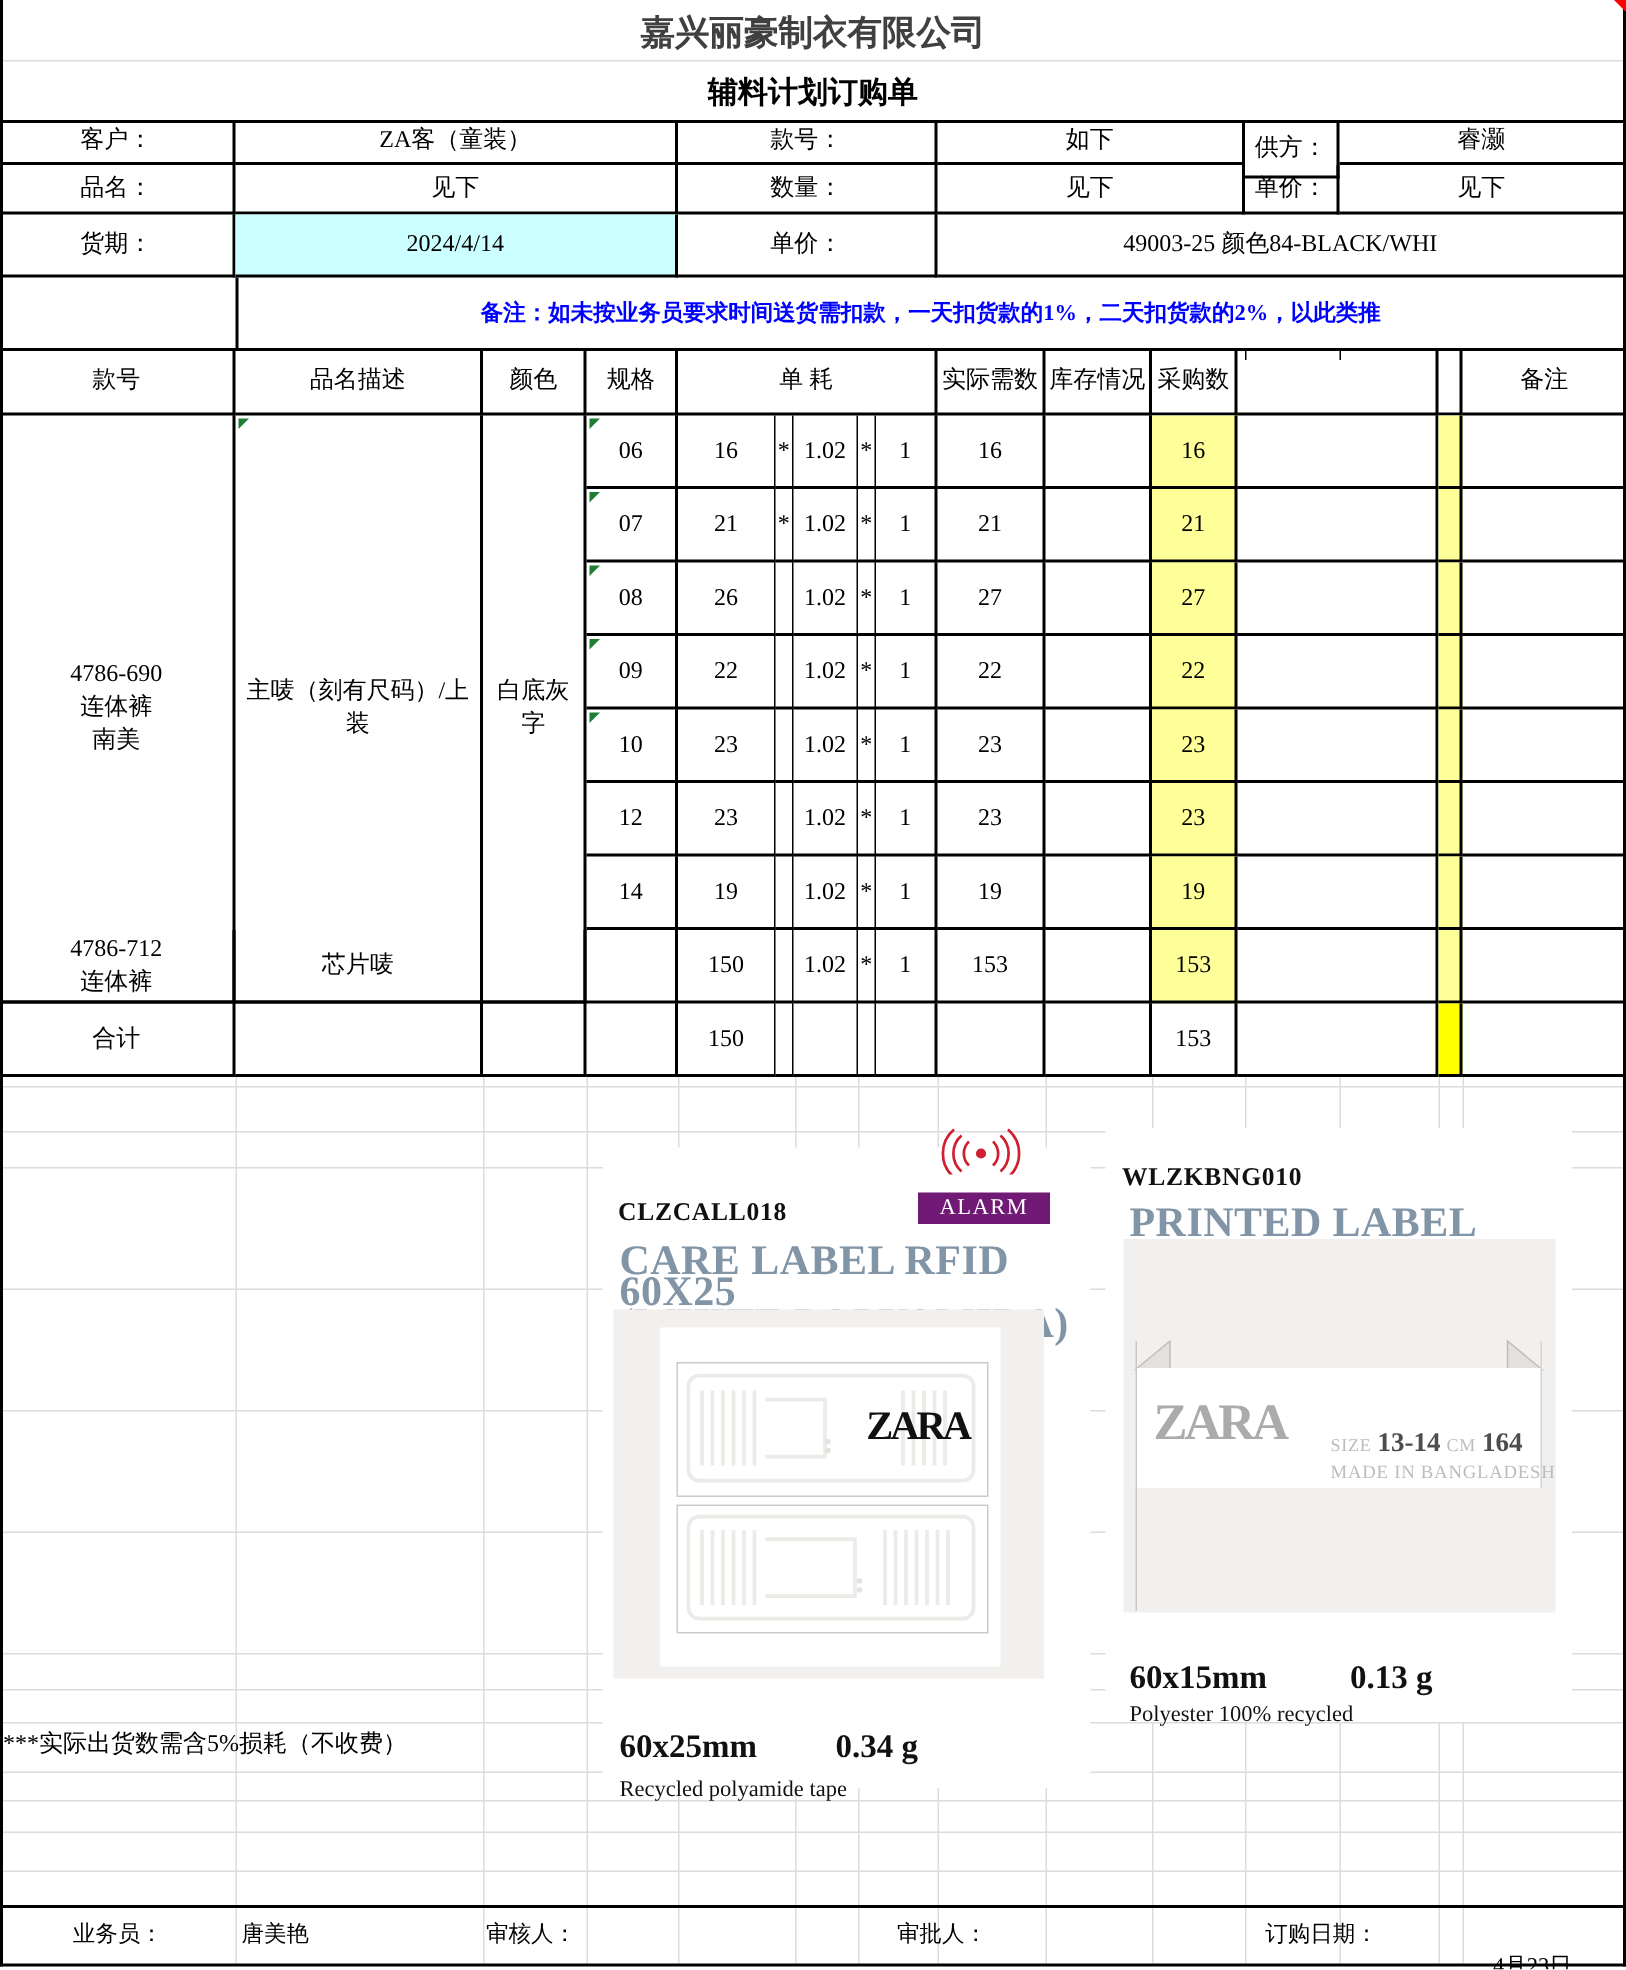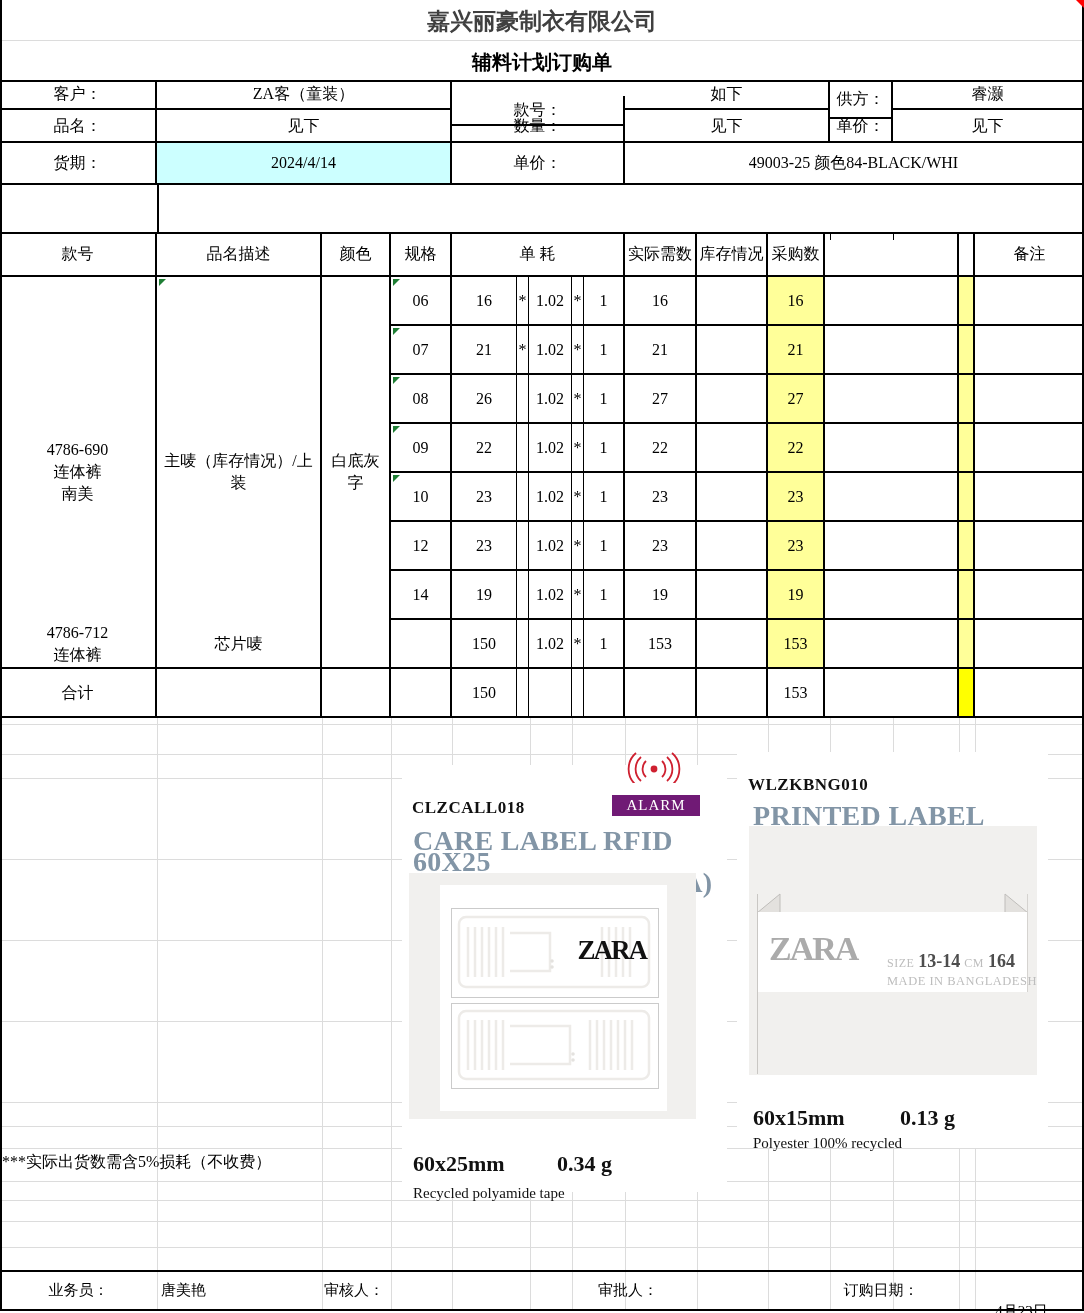--- a/index.html
+++ b/index.html
@@ -76,40 +76,41 @@
   <div class="abs" style="left:1076px;top:0;width:0;height:0;border-top:8px solid #FF0000;border-left:8px solid transparent;z-index:5;"></div>
 
   <div class="abs title" id="company">嘉兴丽豪制衣有限公司</div>
   <div class="abs title" id="formtitle">辅料计划订购单</div>
 
   <div class="abs" id="infotable" style="left:0;top:80px;width:1084px;height:105px;z-index:2;">
       <div class="blk" style="left: 0px; top: 0px; width: 1084px; height: 2px;"></div>
       <div class="blk" style="left: 0px; top: 0px; width: 2px; height: 105px;"></div>
       <div class="cell bB bR" style="left: 0px; top: 0px; width: 157px; height: 30px;">客户：</div>
       <div class="cell bB bR" style="left: 157px; top: 0px; width: 295px; height: 30px;">ZA客（童装）</div>
-      <div class="cell bB bR" style="left: 452px; top: 16px; width: 173px; height: 30px;">款号：</div>
+      <div class="cell bB bR" style="left: 452px; top: 0px; width: 173px; height: 30px;">款号：</div>
       <div class="cell bB bR" style="left: 625px; top: 0px; width: 205px; height: 30px;">如下</div>
       <div class="cell bB bR" style="left: 830px; top: 0px; width: 63px; height: 39px;">供方：</div>
       <div class="cell bB bR" style="left: 893px; top: 0px; width: 191px; height: 30px;">睿灏</div>
       <div class="cell bB bR" style="left: 0px; top: 30px; width: 157px; height: 33px;">品名：</div>
       <div class="cell bB bR" style="left: 157px; top: 30px; width: 295px; height: 33px;">见下</div>
       <div class="cell bB bR" style="left: 452px; top: 30px; width: 173px; height: 33px;">数量：</div>
       <div class="cell bB bR" style="left: 625px; top: 30px; width: 205px; height: 33px;">见下</div>
       <div class="cell bB bR" style="left: 830px; top: 30px; width: 63px; height: 33px;">单价：</div>
       <div class="cell bB bR" style="left: 893px; top: 30px; width: 191px; height: 33px;">见下</div>
       <div class="cell bB bR" style="left: 0px; top: 63px; width: 157px; height: 42px;">货期：</div>
       <div class="cell bB bR" style="left: 157px; top: 63px; width: 295px; height: 42px; background: rgb(204, 255, 255);">2024/4/14</div>
       <div class="cell bB bR" style="left: 452px; top: 63px; width: 173px; height: 42px;">单价：</div>
       <div class="cell bB bR" style="left: 625px; top: 63px; width: 459px; height: 42px;">49003-25 颜色84-BLACK/WHI</div>
     </div>
 
   <div class="abs" style="left:0;top:185px;width:1084px;height:47px;z-index:2;">
     <div class="blk" style="left:0;top:0;width:2px;height:47px;"></div>
     <div class="blk" style="left:1082px;top:0;width:2px;height:47px;"></div>
     <div class="blk" style="left:157px;top:0;width:2px;height:47px;"></div>
+    <div class="cell blue" style="left:159px;top:0;width:923px;height:47px;">备注：如未按业务员要求时间送货需扣款，一天扣货款的1%，二天扣货款的2%，以此类推</div>
   </div>
 
   <div class="abs" id="maintable" style="left:0;top:232px;width:1084px;height:486px;z-index:2;">
       <div class="blk" style="left: 0px; top: 0px; width: 1084px; height: 2px;"></div>
       <div class="blk" style="left: 0px; top: 0px; width: 2px; height: 486px;"></div>
       <div class="cell bB bR" style="left: 0px; top: 0px; width: 157px; height: 45px;">款号</div>
       <div class="cell bB bR" style="left: 157px; top: 0px; width: 165px; height: 45px;">品名描述</div>
       <div class="cell bB bR" style="left: 322px; top: 0px; width: 69px; height: 45px;">颜色</div>
       <div class="cell bB bR" style="left: 391px; top: 0px; width: 61px; height: 45px;">规格</div>
       <div class="cell bB bR" style="left: 452px; top: 0px; width: 173px; height: 45px;">单 耗</div>
@@ -117,21 +118,21 @@
       <div class="cell bB bR" style="left: 697px; top: 0px; width: 71px; height: 45px;">库存情况</div>
       <div class="cell bB bR" style="left: 768px; top: 0px; width: 57px; height: 45px;">采购数</div>
       <div class="cell bB bR" style="left: 825px; top: 0px; width: 134px; height: 45px;"></div>
       <div class="cell bB bR" style="left: 959px; top: 0px; width: 16px; height: 45px;"></div>
       <div class="cell bB bR" style="left: 975px; top: 0px; width: 109px; height: 45px; border-right: none;">备注</div>
       <div class="blk" style="left: 830px; top: 0px; width: 1px; height: 8px;"></div>
       <div class="blk" style="left: 893px; top: 0px; width: 1px; height: 8px;"></div>
       <div class="cell bB bR" style="left: 0px; top: 45px; width: 157px; height: 392px;">4786-690
 连体裤
 南美</div>
-      <div class="cell bB bR" style="left: 157px; top: 45px; width: 165px; height: 392px;">主唛（库存情况）/上装</div>
+      <div class="cell bB bR" style="left: 157px; top: 45px; width: 165px; height: 392px;">主唛（刻有尺码）/上装</div>
       <div class="cell bB bR" style="left: 322px; top: 45px; width: 69px; height: 392px;">白底灰
 字</div>
       <div class="cell bB bR" style="left: 391px; top: 45px; width: 61px; height: 49px;">06</div>
       <div class="cell bB bRthin" style="left: 452px; top: 45px; width: 65px; height: 49px;">16</div>
       <div class="cell bB bRthin" style="left: 517px; top: 45px; width: 12px; height: 49px;">*</div>
       <div class="cell bB bRthin" style="left: 529px; top: 45px; width: 43px; height: 49px;">1.02</div>
       <div class="cell bB bRthin" style="left: 572px; top: 45px; width: 12px; height: 49px;">*</div>
       <div class="cell bB bR" style="left: 584px; top: 45px; width: 41px; height: 49px;">1</div>
       <div class="cell bB bR" style="left: 625px; top: 45px; width: 72px; height: 49px;">16</div>
       <div class="cell bB bR" style="left: 697px; top: 45px; width: 71px; height: 49px;"></div>

